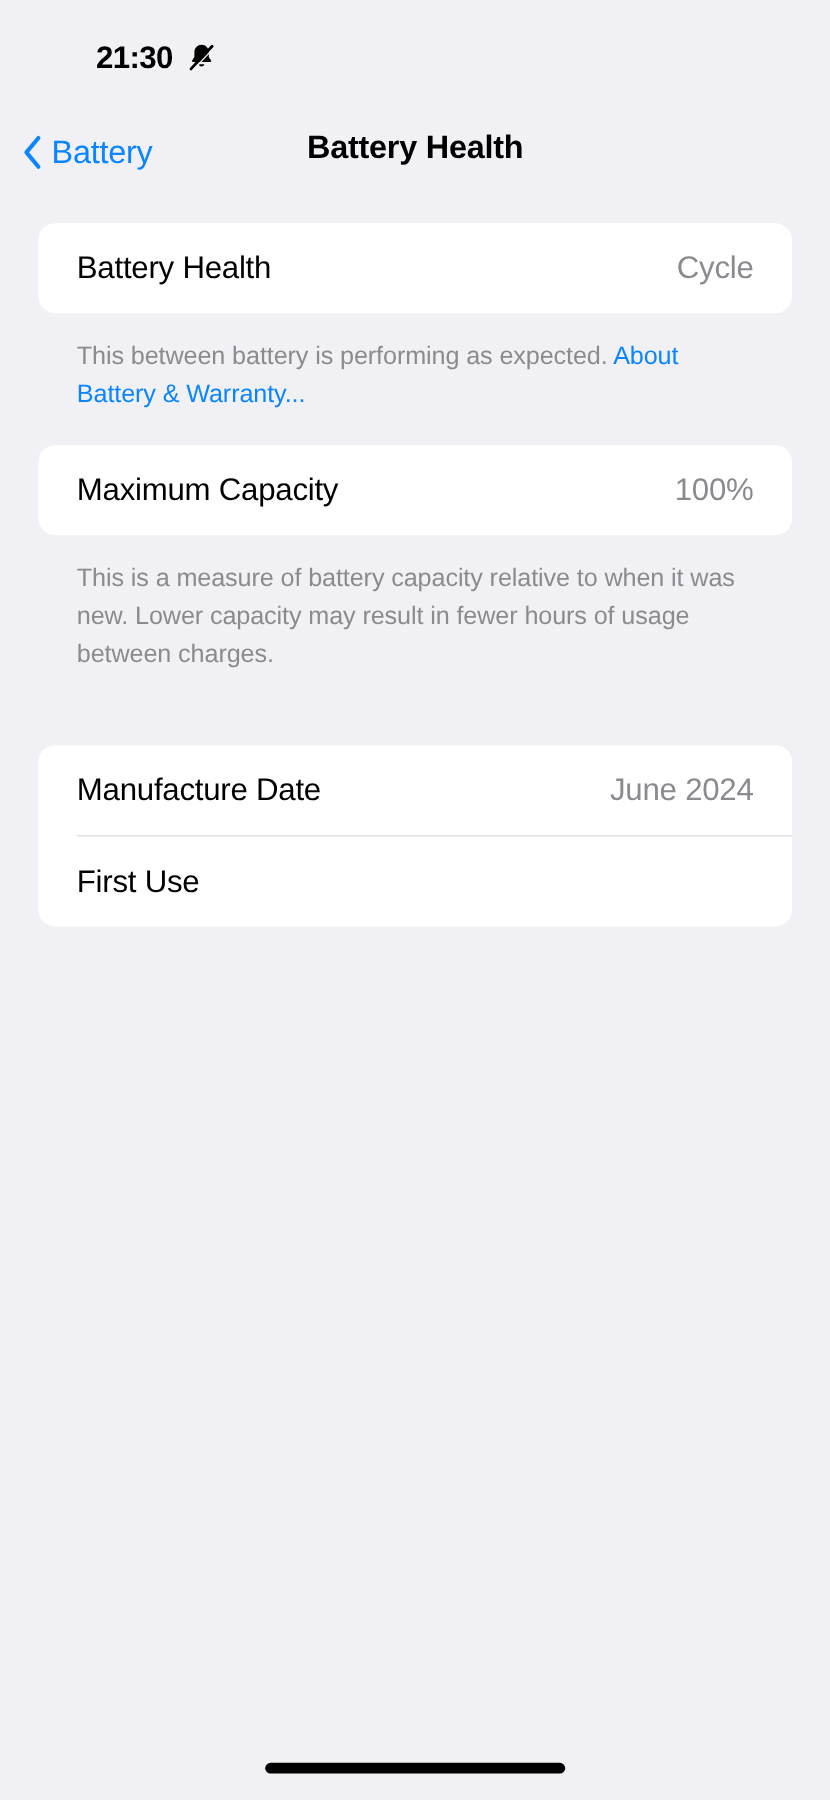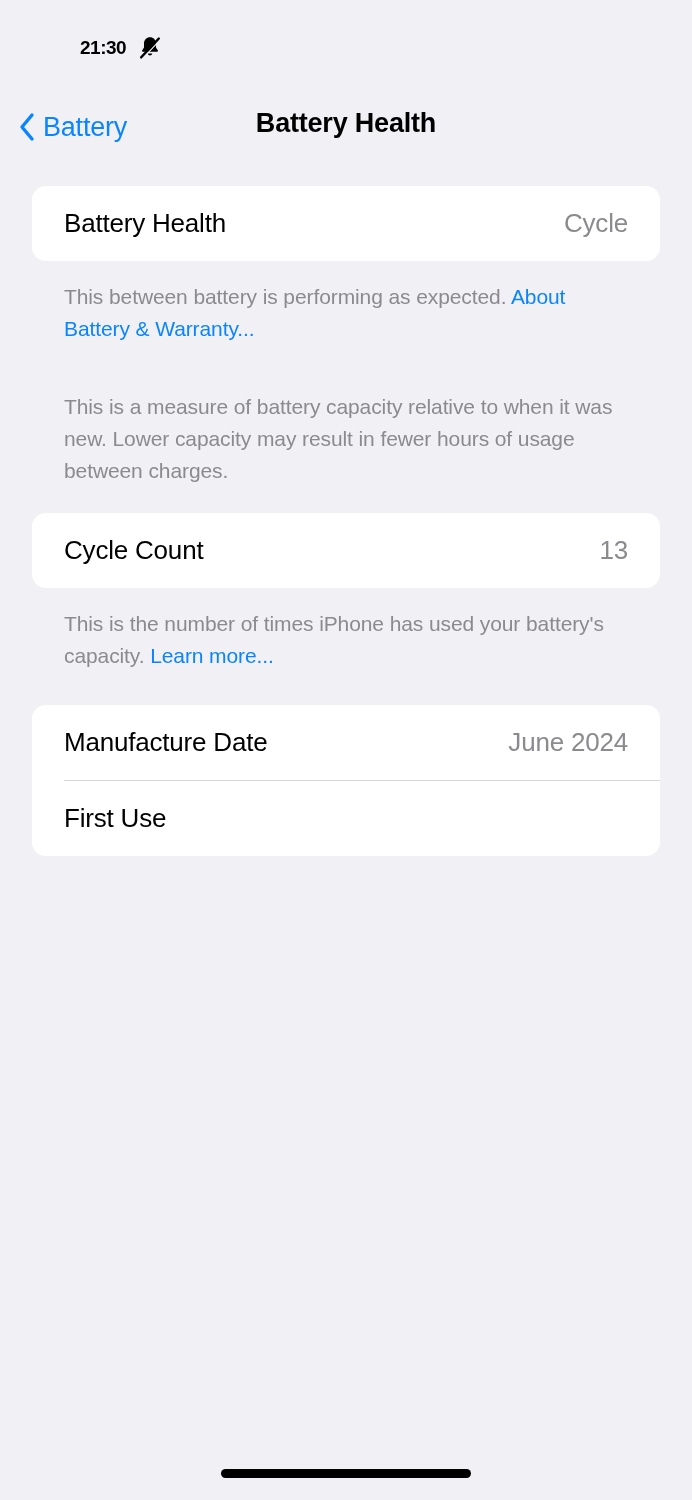--- a/index.html
+++ b/index.html
@@ -29,21 +29,21 @@
     padding: 0 44px 0 80px;
     box-sizing: border-box;
   }
   .status-left {
     display: flex;
     align-items: center;
     gap: 10px;
     margin-top: 6px;
   }
   .status-time {
-    font-size: 19px;
+    font-size: 26px;
     font-weight: bold;
     color: #000000;
     letter-spacing: -0.5px;
   }
   .silent-icon {
     display: block;
     width: 28px;
     height: 28px;
   }
   .status-right {
@@ -247,44 +247,39 @@
       </div>
     </div>
     <div class="footnote">
       <span>This between battery is performing as expected. </span><span class="link">About Battery &amp; Warranty...</span>
     </div>
   </div>
 
   <div class="gap-26"></div>
 
   <div class="group">
+    <div class="card">
+      <div class="row">
+        <span class="row-label">Maximum Capacity</span>
+        <span class="row-value">100%</span>
+      </div>
+    </div>
     <div class="footnote">
       <span>This is a measure of battery capacity relative to when it was new. Lower capacity may result in fewer hours of usage between charges.</span>
     </div>
   </div>
 
   <div class="gap-26"></div>
 
+
+  <div class="gap-33"></div>
+
   <div class="group">
     <div class="card">
       <div class="row">
-        <span class="row-label">Cycle Count</span>
-        <span class="row-value">13</span>
-      </div>
-    </div>
-    <div class="footnote">
-      <span>This is the number of times iPhone has used your battery's capacity. </span><span class="link">Learn more...</span>
-    </div>
-  </div>
-
-  <div class="gap-33"></div>
-
-  <div class="group">
-    <div class="card">
-      <div class="row">
         <span class="row-label">Manufacture Date</span>
         <span class="row-value">June 2024</span>
       </div>
       <div class="row-sep"></div>
       <div class="row">
         <span class="row-label">First Use</span>
       </div>
     </div>
   </div>
 

